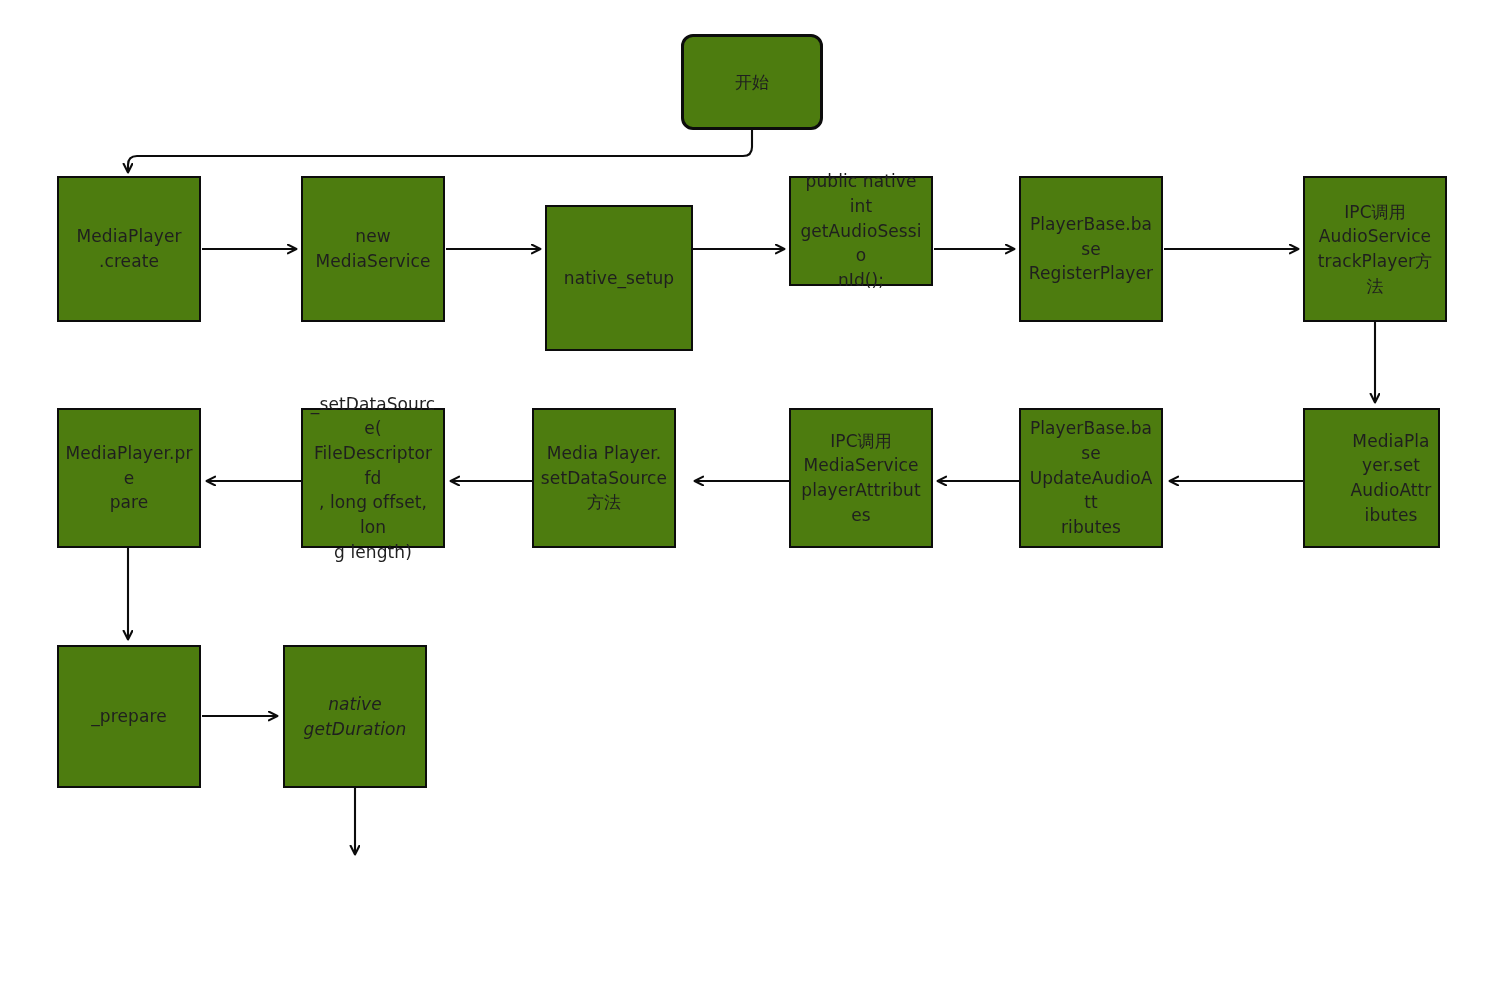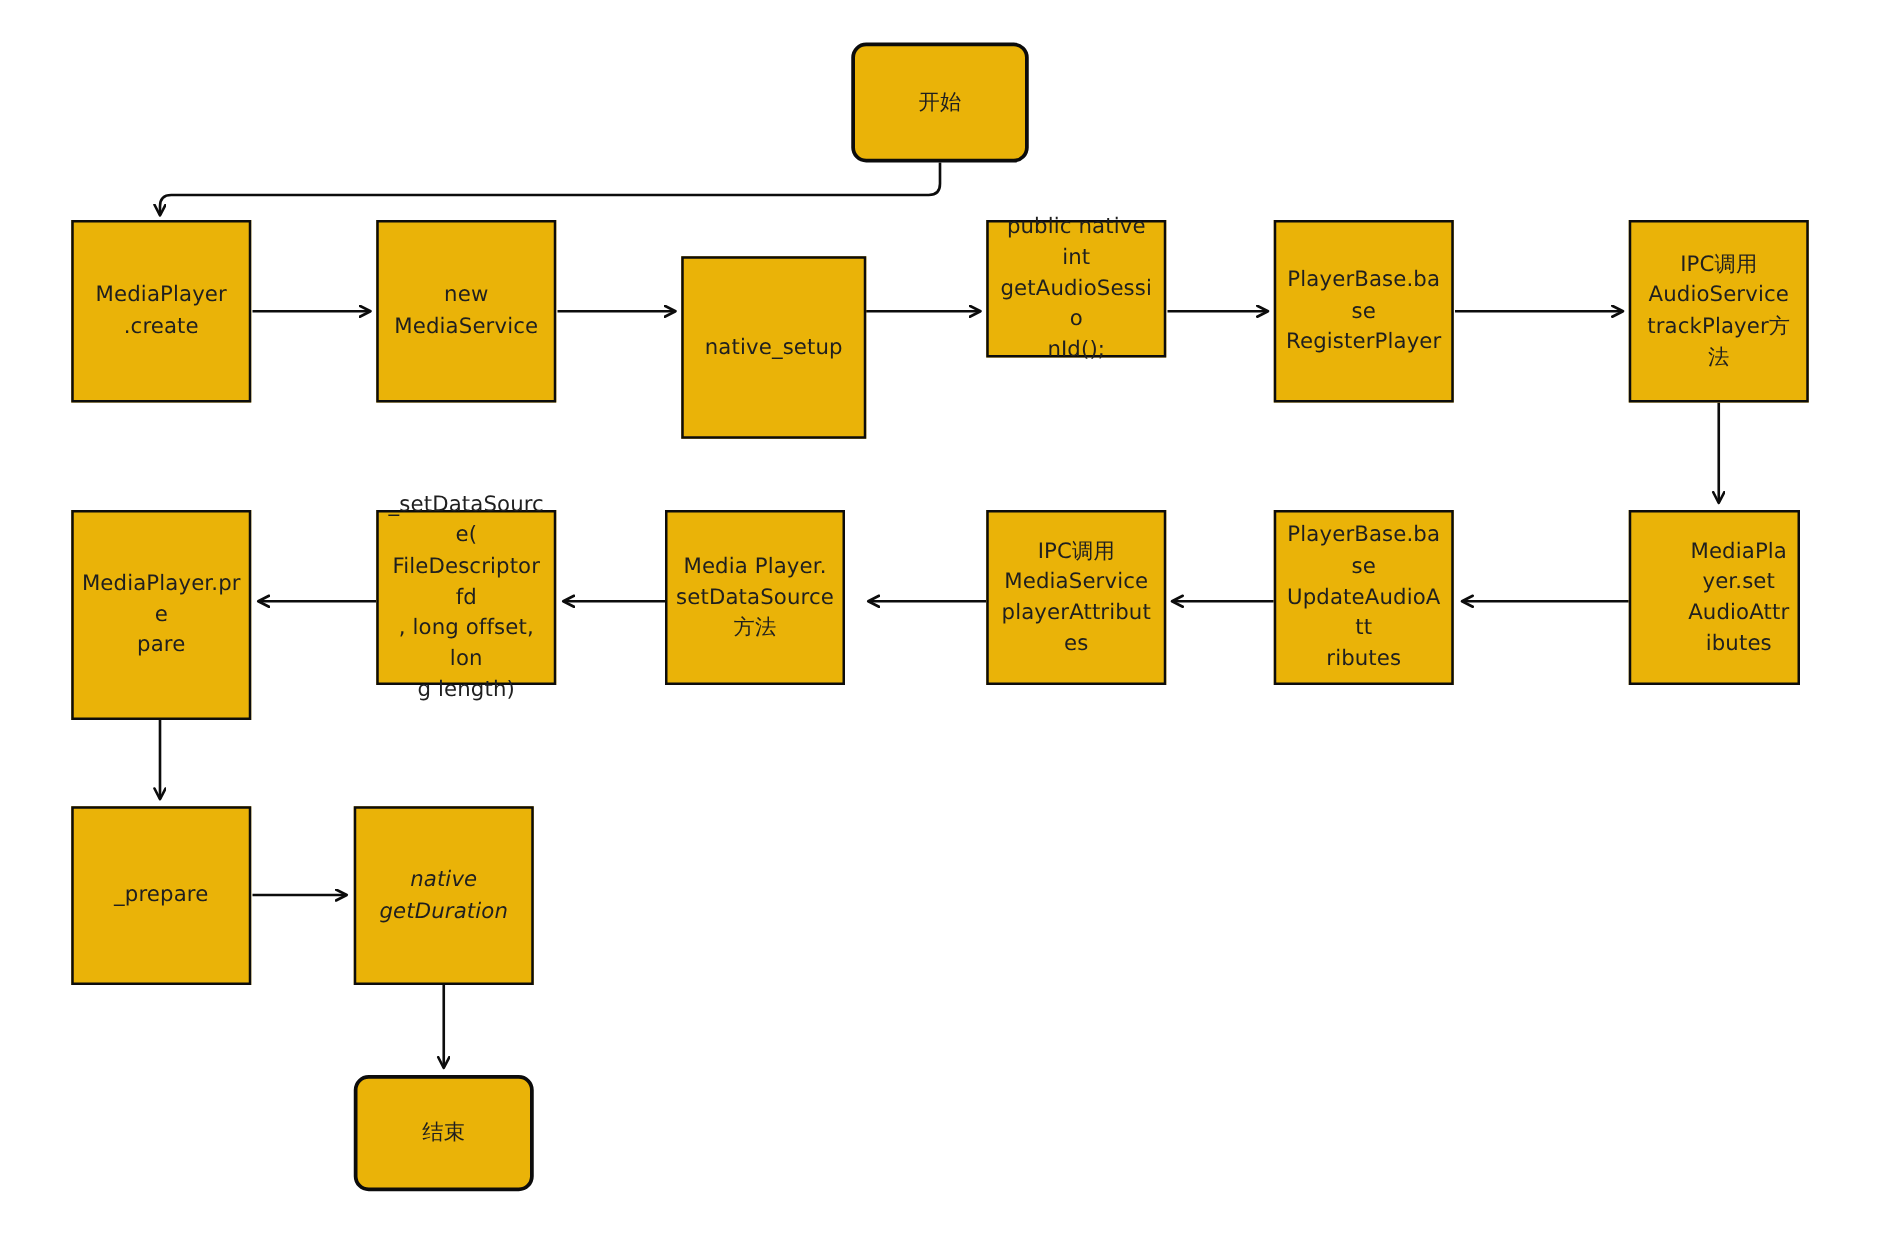--- a/index.html
+++ b/index.html
@@ -22,21 +22,21 @@
     position: absolute;
     left: 0;
     top: 0;
     width: 1504px;
     height: 988px;
     pointer-events: none;
   }
   .node {
     position: absolute;
     box-sizing: border-box;
-    background: #eab308;
+    background: #4d7c0f;
     border: 2px solid #0c0c0c;
     display: flex;
     align-items: center;
     justify-content: center;
     text-align: center;
     color: #1f1f1f;
     font-size: 17px;
     line-height: 1.45;
     letter-spacing: 0.1px;
     z-index: 2;
@@ -150,31 +150,28 @@
 方法</span>
   </div>
 
   <div class="node" style="left:301px; top:408px; width:144px; height:140px;">
     <span class="label">_setDataSource(
 FileDescriptor fd
 , long offset, lon
 g length)</span>
   </div>
 
-  <div class="node" style="left:57px; top:408px; width:144px; height:168px;">
+  <div class="node" style="left:57px; top:408px; width:144px; height:140px;">
     <span class="label">MediaPlayer.pre
 pare</span>
   </div>
 
   <div class="node" style="left:57px; top:645px; width:144px; height:143px;">
     <span class="label">_prepare</span>
   </div>
 
   <div class="node" style="left:283px; top:645px; width:144px; height:143px;font-style:italic;">
     <span class="label">native
 getDuration</span>
   </div>
 
-  <div class="node terminator cjk" style="left:283px; top:860px; width:144px; height:93px;">
-    <span class="label">结束</span>
-  </div>
 
 </div>
 
 </body></html>

